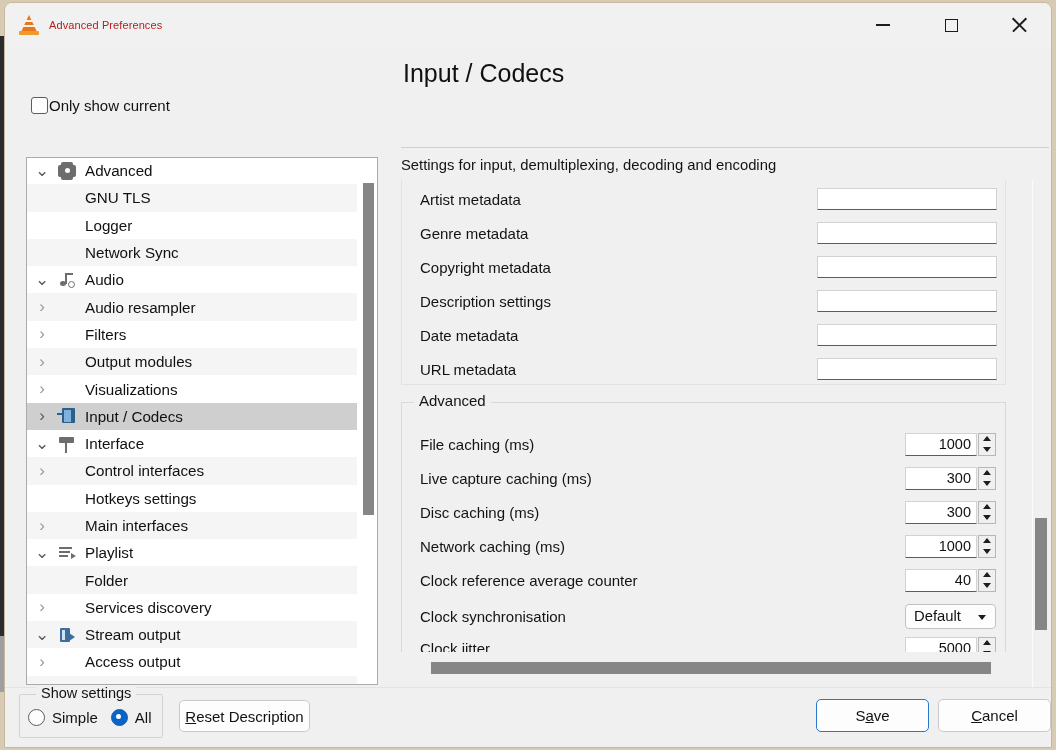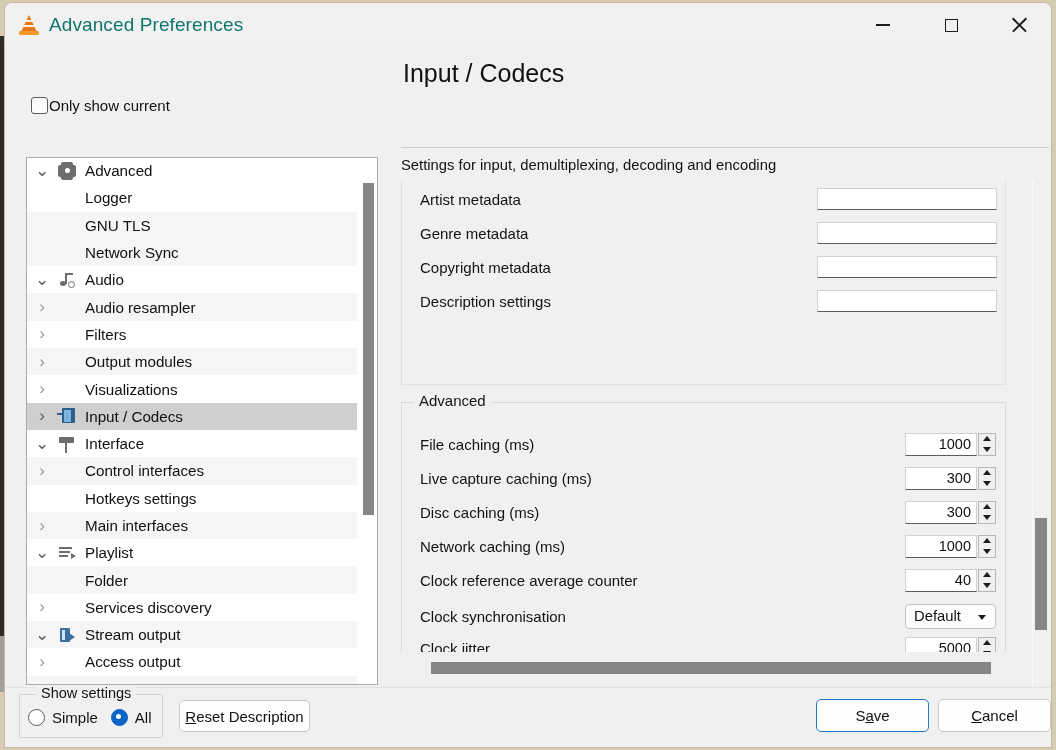--- a/index.html
+++ b/index.html
@@ -68,21 +68,21 @@
   .cone-stripe2 {
     position: absolute; left: 3px; top: 10px;
     width: 14px; height: 2px; background: #f7f2ea;
   }
   .cone-base {
     position: absolute; left: 0px; top: 16px;
     width: 20px; height: 4px; background: #f09a2b;
     border-radius: 1px;
   }
   .title-text {
-    font-size: 19px; color: #0f766e; letter-spacing: 0.1px;
+    font-size: 11px; color: #b91c1c; letter-spacing: 0.1px;
   }
   .win-controls {
     position: absolute; right: 0; top: 0; height: 44px;
     display: flex;
   }
   .win-btn {
     width: 68px; height: 44px;
     display: flex; align-items: center; justify-content: center;
     cursor: default;
   }
@@ -481,29 +481,29 @@
 
         <div class="tree-wrap">
           <div class="tree" id="tree-host" style="top: -1px;">
               <div class="trow">
                 <span class="twist" style="font-size: 17px; line-height: 6px;">⌄</span>
                 <span class="tree-icon">
                   <span class="ic-gear"></span>
                 </span>
                 <span class="tlabel">Advanced</span>
               </div>
-              <div class="trow">
+              <div class="trow alt">
                 <span class="twist child"></span>
                 <span class="tree-icon"></span>
+                <span class="tlabel">GNU TLS</span>
+              </div>
+              <div class="trow">
+                <span class="twist child"></span>
+                <span class="tree-icon"></span>
                 <span class="tlabel">Logger</span>
-              </div>
-              <div class="trow alt">
-                <span class="twist child"></span>
-                <span class="tree-icon"></span>
-                <span class="tlabel">GNU TLS</span>
               </div>
               <div class="trow alt">
                 <span class="twist child"></span>
                 <span class="tree-icon"></span>
                 <span class="tlabel">Network Sync</span>
               </div>
               <div class="trow">
                 <span class="twist" style="font-size: 17px; line-height: 6px;">⌄</span>
                 <span class="tree-icon">
                   <span class="ic-note">
@@ -628,20 +628,28 @@
               <div class="frow" style="top: 70px;">
                 <div class="flabel">Copyright metadata</div>
                 <input class="ftext" type="text" style="">
               </div>
               <div class="frow" style="top: 36px;">
                 <div class="flabel">Genre metadata</div>
                 <input class="ftext" type="text" style="">
               </div>
               <div class="frow" style="top: 104px;">
                 <div class="flabel">Description settings</div>
+                <input class="ftext" type="text" style="">
+              </div>
+              <div class="frow" style="top: 138px;">
+                <div class="flabel">Date metadata</div>
+                <input class="ftext" type="text" style="">
+              </div>
+              <div class="frow" style="top: 172px;">
+                <div class="flabel">URL metadata</div>
                 <input class="ftext" type="text" style="">
               </div>
             </div>
           <div class="adv-group">
             <div class="adv-legend">Advanced</div>
             <div id="adv-host">
                 <div class="frow" style="top: 24px;">
                   <div class="flabel">File caching (ms)</div>
                   <div class="spin">1000</div>
                   <div class="spin-btns">

